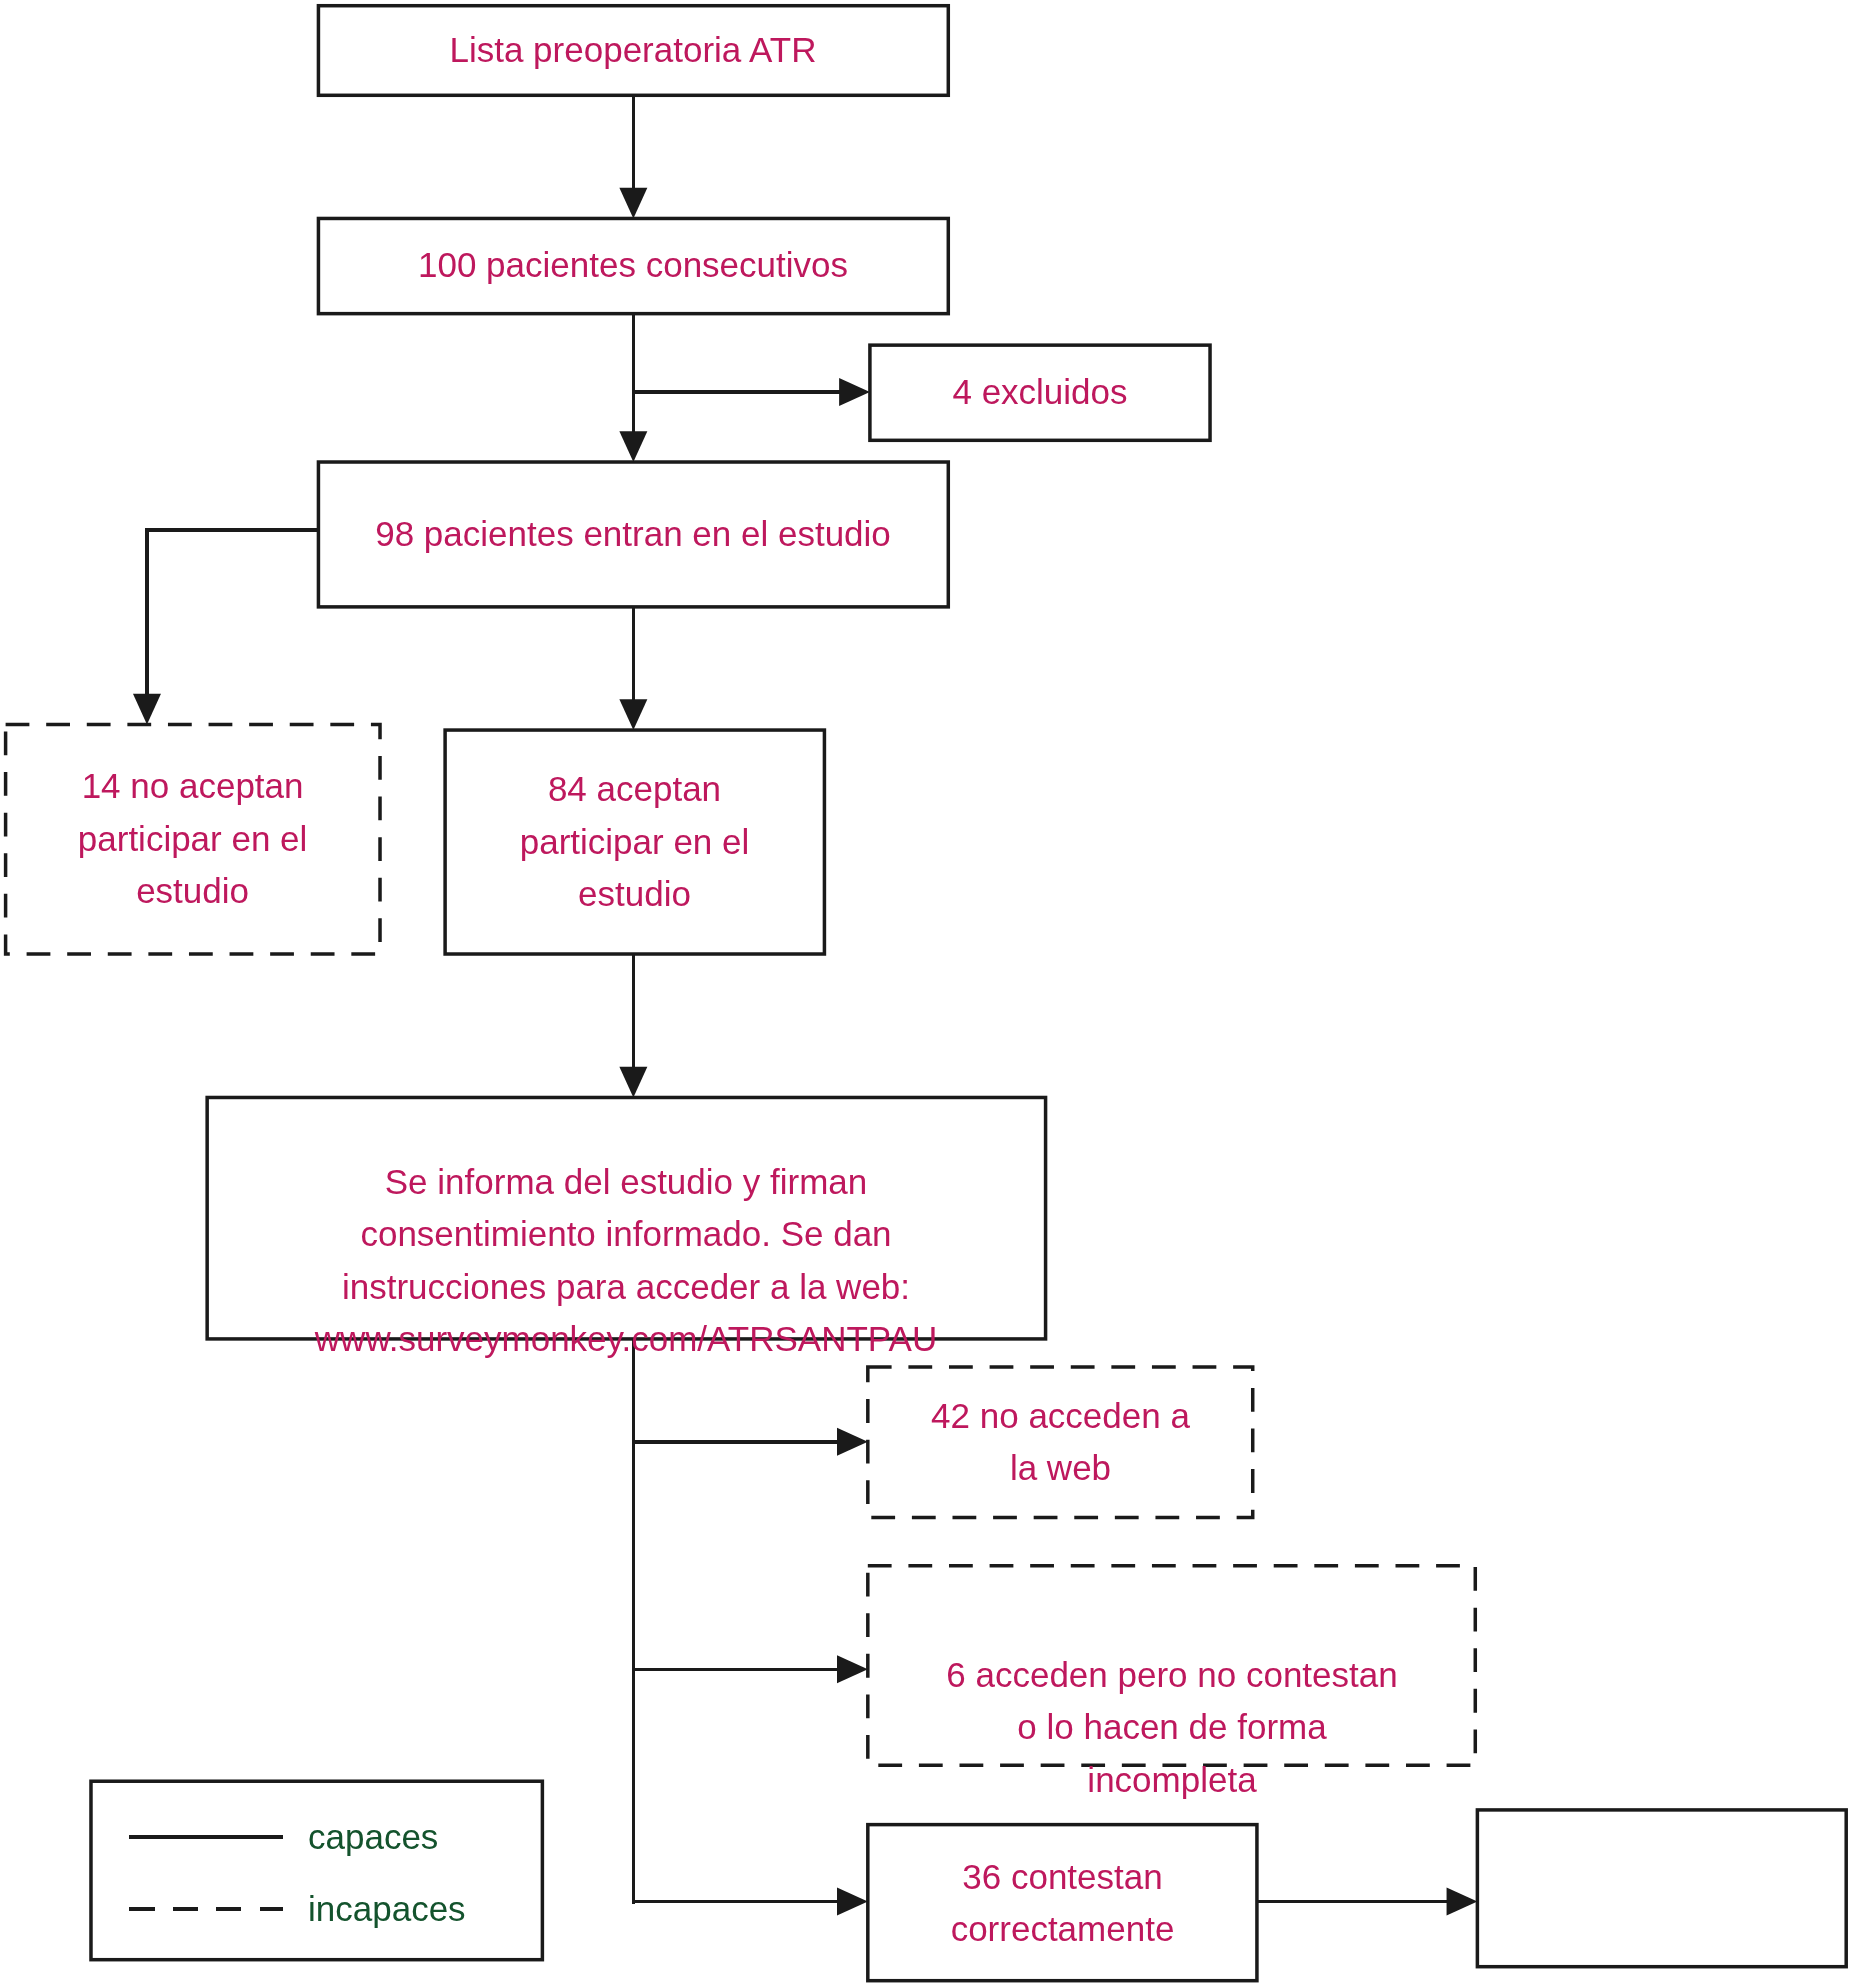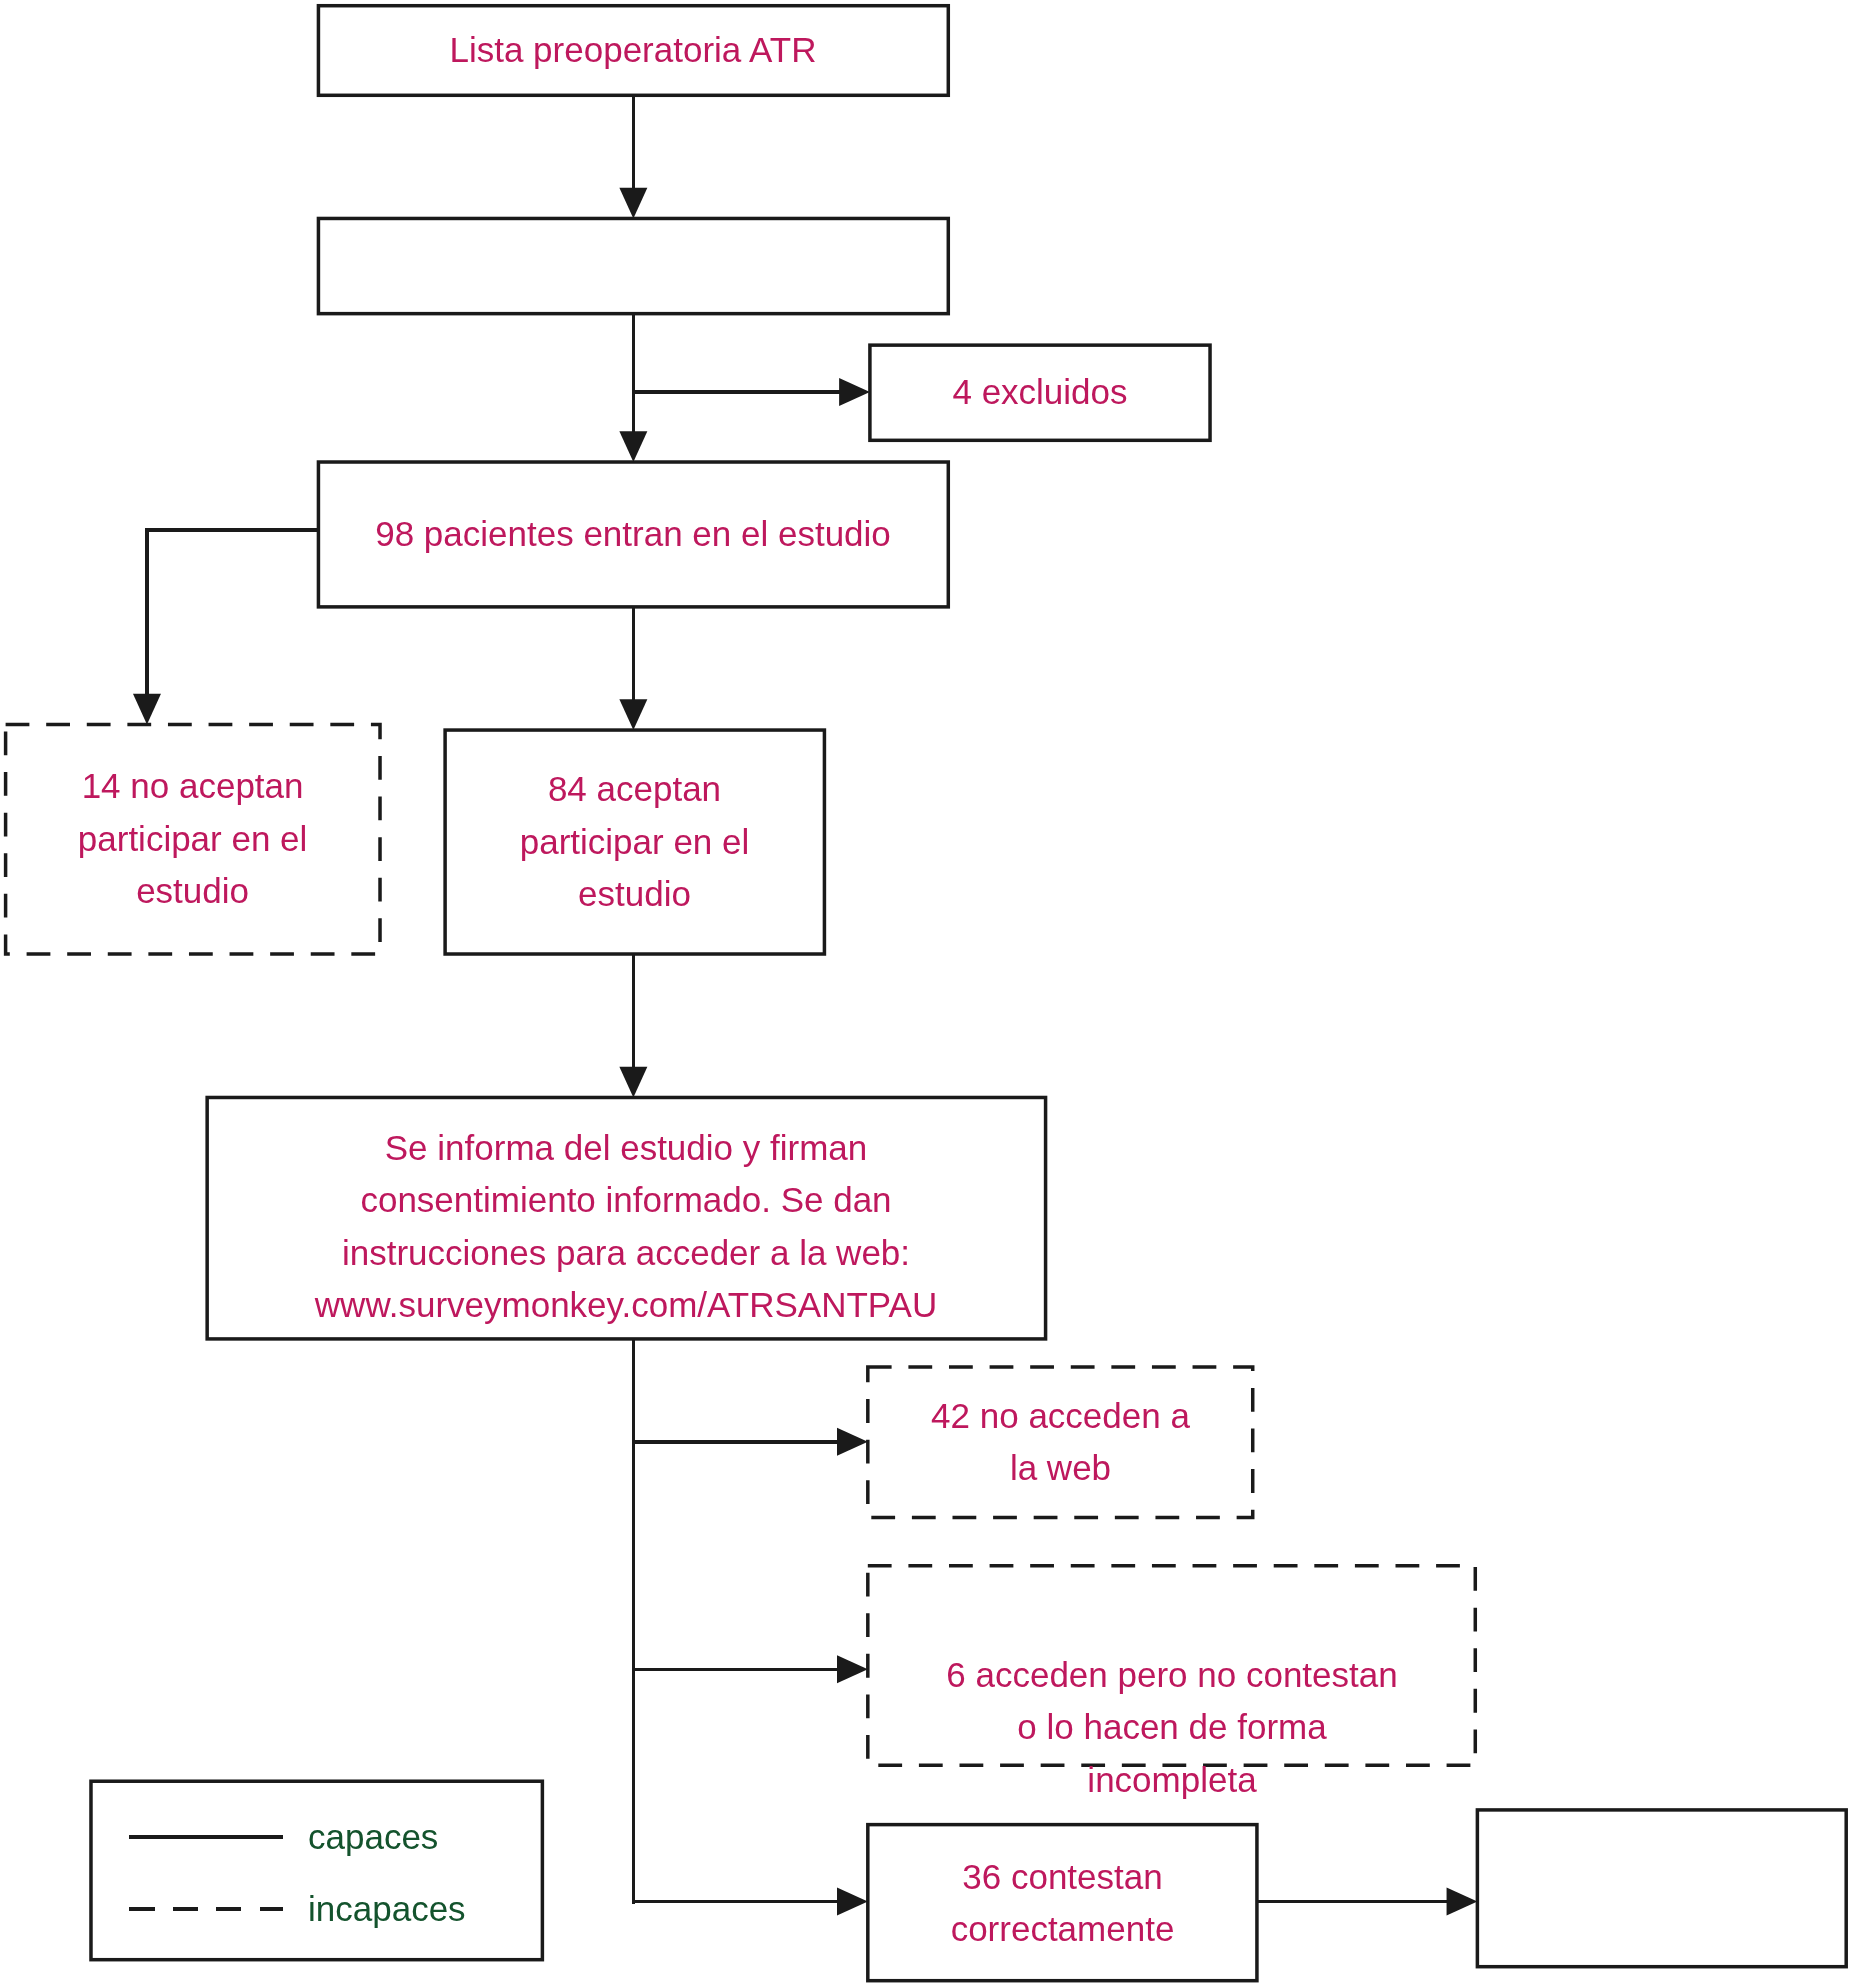--- a/index.html
+++ b/index.html
@@ -86,29 +86,30 @@
     <polygon points="1196,2697 1196,2737 1240,2717" fill="#1a1a1a"></polygon>
 
     <line x1="1796" y1="2717" x2="2069" y2="2717" stroke="#1a1a1a" stroke-width="5" shape-rendering="crispEdges"></line>
     <polygon points="2067,2697 2067,2737 2111,2717" fill="#1a1a1a"></polygon>
 
     <line x1="185" y1="2625" x2="405" y2="2625" stroke="#1a1a1a" stroke-width="6" shape-rendering="crispEdges"></line>
     <line x1="185" y1="2728" x2="405" y2="2728" stroke="#1a1a1a" stroke-width="6" stroke-dasharray="36 26" shape-rendering="crispEdges"></line>
   </svg>
 
   <div class="label" style="left:318px;  top:5.6px;    width:630px;  height:90px;">Lista preoperatoria ATR</div>
+  <div class="label" style="left:318px;  top:218px;  width:630px;  height:95px;">100 pacientes consecutivos</div>
   <div class="label" style="left:870px; top:345px;  width:340px;  height:95px;">4 excluidos</div>
   <div class="label" style="left:318px;  top:462px;  width:630px;  height:145px;">98 pacientes entran en el estudio</div>
   <div class="label" style="left:5.6px;    top:724px; width:374px;  height:230px;">14 no aceptan
 participar en el
 estudio</div>
   <div class="label" style="left:445px;  top:730px; width:379px;  height:224px;">84 aceptan
 participar en el
 estudio</div>
-  <div class="label" style="left:207px;  top:1106px; width:838px; height:241px;">Se informa del estudio y firman
+  <div class="label" style="left:207px;  top:1140px; width:838px; height:241px;">Se informa del estudio y firman
 consentimiento informado. Se dan
 instrucciones para acceder a la web:
 www.surveymonkey.com/ATRSANTPAU</div>
   <div class="label" style="left:868px; top:1367px; width:385px;  height:150px;">42 no acceden a
 la web</div>
   <div class="label" style="left:868px; top:1628px; width:608px;  height:199px;">6 acceden pero no contestan
 o lo hacen de forma
 incompleta</div>
   <div class="label" style="left:868px; top:1825px; width:389px;  height:156px;">36 contestan
 correctamente</div>

